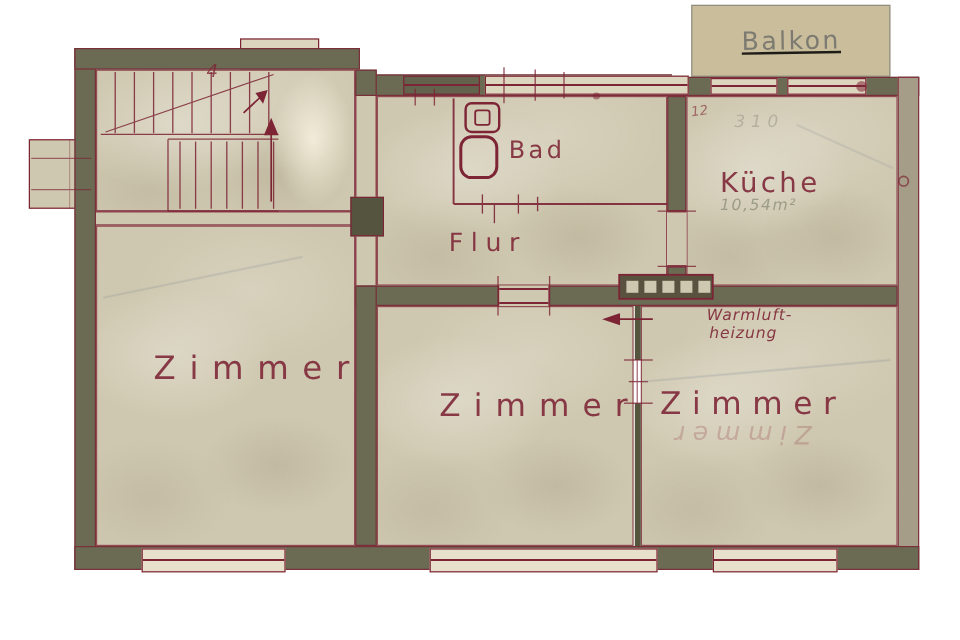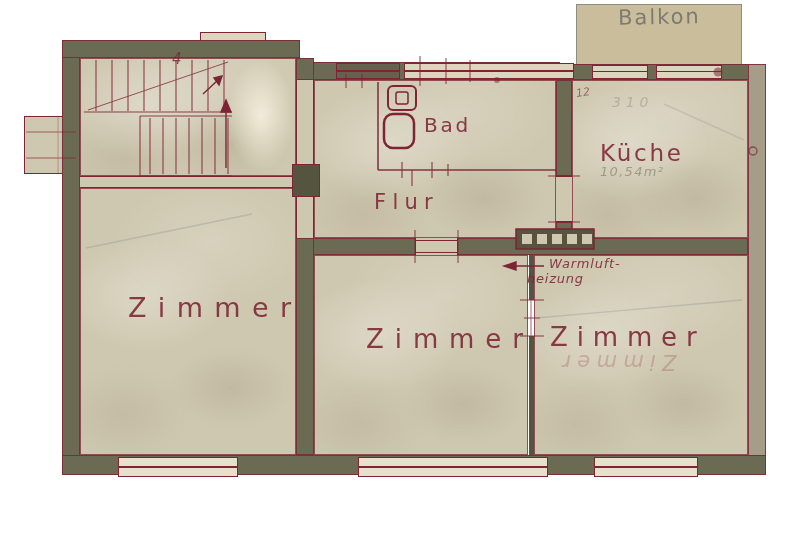--- a/index.html
+++ b/index.html
@@ -36,31 +36,31 @@
     box-sizing:border-box;z-index:3;
     background-image:linear-gradient(to bottom, transparent 42%, var(--ink) 42% 54%, transparent 54%);}
   .window.bright{background-color:var(--paper_bright);}
   .window.dark{background-color:#63624c;}
   .chimney{position:absolute;background:var(--wall_dark);border:1.5px solid var(--ink);
     box-sizing:border-box;z-index:3;}
   .porch{position:absolute;background:var(--paper);border:1.5px solid var(--ink);
     box-sizing:border-box;z-index:1;}
   .stub{position:absolute;background:var(--paper_light);border:1px solid var(--ink);
     box-sizing:border-box;z-index:1;}
-  .balcony{position:absolute;left:576px;top:4px;width:166px;height:76px;
+  .balcony{position:absolute;left:576px;top:4px;width:166px;height:60px;
     background:var(--balcony_fill);border:1px solid var(--balcony_border);box-sizing:border-box;
-    display:flex;align-items:flex-start;justify-content:center;z-index:1;}
+    display:flex;align-items:center;justify-content:center;z-index:1;text-decoration:underline;}
   .balcony-label{color:var(--balcony_text);font-size:21px;letter-spacing:2px;
     transform:rotate(-1deg);opacity:.85;}
   .lbl{position:absolute;color:var(--ink);z-index:5;white-space:nowrap;
     opacity:.88;}
   .lbl.big{font-size:27px;letter-spacing:.42em;}
   .lbl.med{font-size:23px;letter-spacing:.12em;}
   .lbl.small{font-size:20px;letter-spacing:.14em;}
-  .lbl.tiny{font-size:13px;letter-spacing:.06em;line-height:15px;font-style:italic;}
+  .lbl.tiny{font-size:13px;letter-spacing:.06em;line-height:15px;font-style:italic;margin-left:40px;}
   .faint{position:absolute;z-index:5;white-space:nowrap;font-style:italic;}
   svg.overlay{position:absolute;left:0;top:0;z-index:4;pointer-events:none;}
   .light-patch{position:absolute;z-index:2;
     background:radial-gradient(closest-side, rgba(247,242,224,.85), rgba(247,242,224,0));}
 </style>
 </head>
 <body>
 
 <div id="plan">
 
@@ -204,21 +204,21 @@
     </g>
   </svg>
 
   <span class="lbl big" style="left:128px;top:292px;">Zimmer</span>
   <span class="lbl big" style="left:366px;top:324px;font-size:26px;">Zimmer</span>
   <span class="lbl big" style="left:550px;top:322px;font-size:26px;letter-spacing:.34em;">Zimmer</span>
   <span class="lbl med" style="left:600px;top:140px;">Küche</span>
   <span class="lbl small" style="left:424px;top:113px;">Bad</span>
   <span class="lbl small" style="left:374px;top:190px;font-size:21px;letter-spacing:.3em;">Flur</span>
   <span class="lbl tiny" style="left:549px;top:256px;">Warmluft-</span>
-  <span class="lbl tiny" style="left:527px;top:271px;">heizung</span>
+  <span class="lbl tiny" style="left:551px;top:271px;">heizung</span>
 
   <span class="faint" style="left:600px;top:164px;font-size:13px;color:rgba(110,115,95,.55);letter-spacing:.1em;">10,54m²</span>
   <span class="faint" style="left:612px;top:94px;font-size:14px;color:rgba(130,130,120,.4);letter-spacing:.35em;">310</span>
   <span class="faint" style="left:576px;top:86px;font-size:11px;color:var(--ink);opacity:.6;transform:rotate(-8deg);">12</span>
   <span class="faint" style="left:172px;top:50px;font-size:15px;color:var(--ink);opacity:.8;">4</span>
   <span class="faint" style="left:556px;top:350px;font-size:21px;color:rgba(150,70,80,.28);letter-spacing:.3em;transform:rotate(180deg);">Zimmer</span>
 
 </div>
 
 </body></html>

